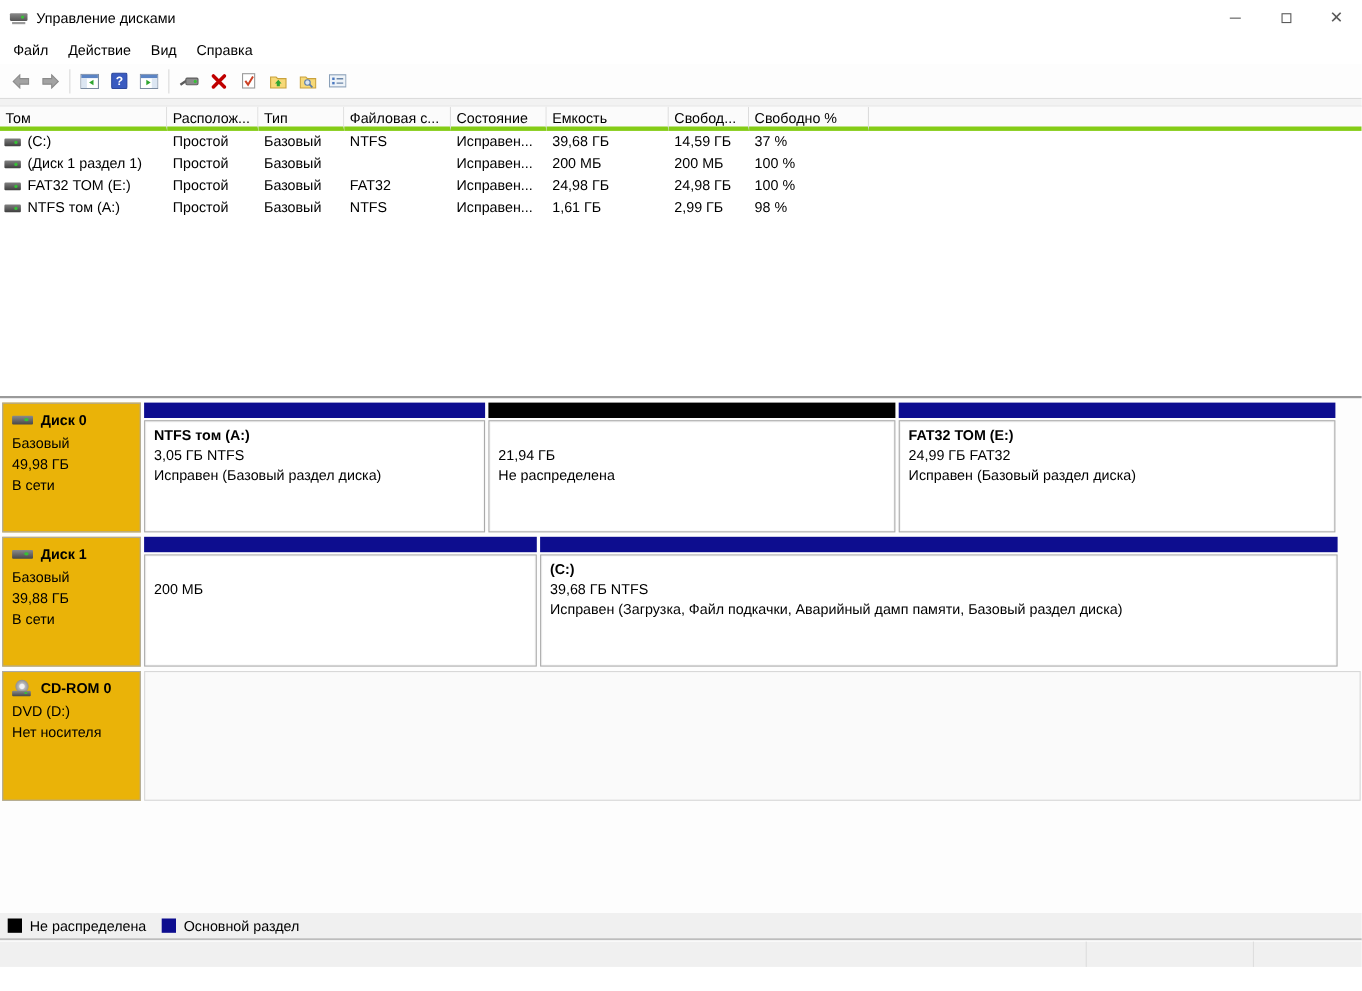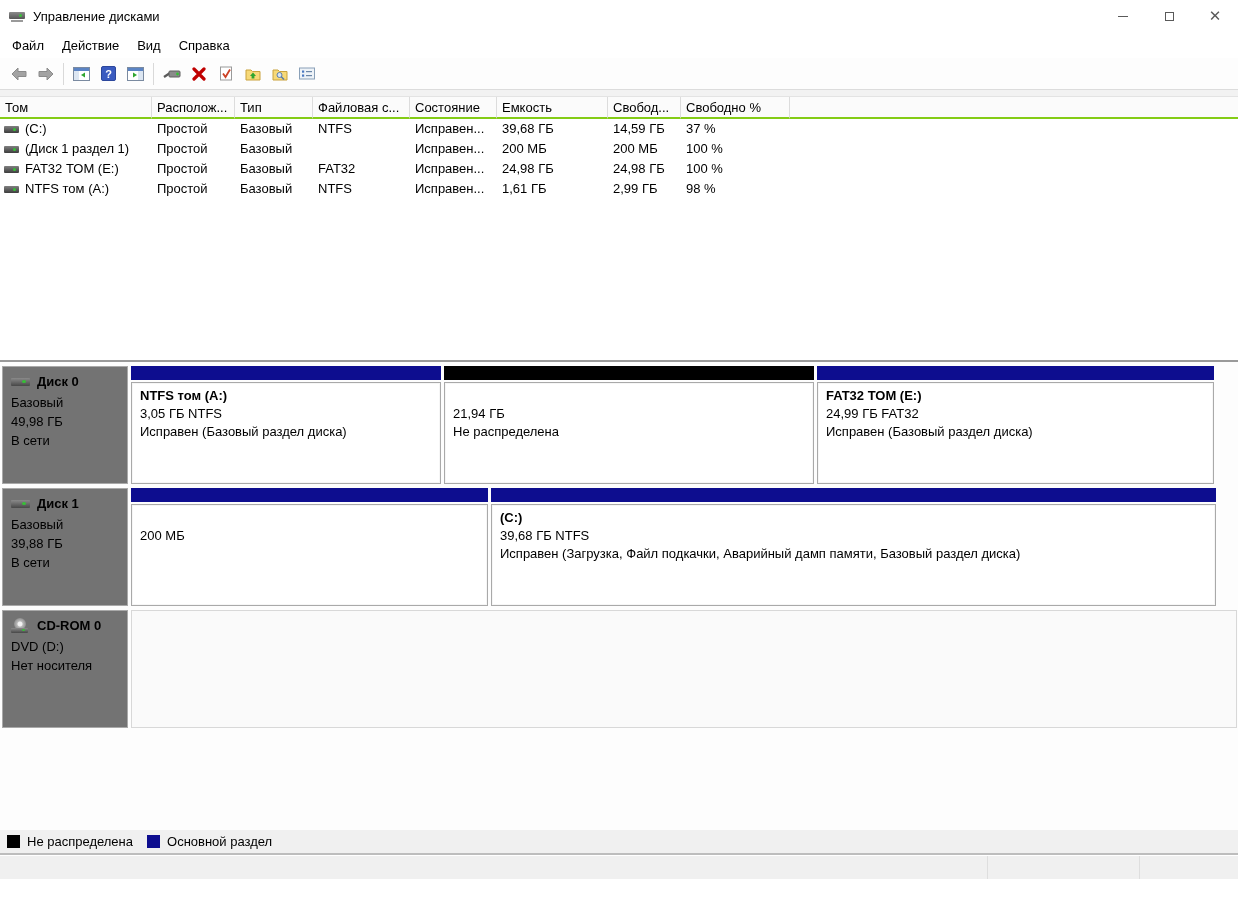--- a/index.html
+++ b/index.html
@@ -29,31 +29,31 @@
   
   .toolbar { height:32px; display:flex; align-items:center; padding-left:5px; background:#fdfdfd; border-bottom:1px solid #dcdcdc; }
   .tbtn { width:27px; height:25px; display:flex; align-items:center; justify-content:center; }
   .tsep { width:1px; height:22px; background:#d9d9d9; margin:0 4px; }
 
   .pane-strip { height:7px; background:#f2f2f2; border-bottom:1px solid #e3e3e3; }
 
   
   .vol-list { height:263px; background:#fff; overflow:hidden; }
   .vol-grid { display:grid; grid-template-columns:152px 83px 78px 97px 87px 111px 73px 109px 1fr; }
-  .vh { height:22px; line-height:21px; padding-left:5px; background:#fbfbfb; border-right:1px solid #dcdcdc; border-bottom:2px solid #84cc16; white-space:nowrap; overflow:hidden; }
+  .vh { height:22px; line-height:21px; padding-left:5px; background:#fbfbfb; border-right:1px solid #dcdcdc; border-bottom:4px solid #84cc16; white-space:nowrap; overflow:hidden; }
   .vh:last-child { border-right:none; }
   .vc { height:20px; line-height:20px; padding-left:5px; white-space:nowrap; overflow:hidden; }
   .vc.first { display:flex; align-items:center; gap:6px; padding-left:4px; }
   .drv { flex:0 0 auto; width:15px; height:7px; background:linear-gradient(#808080,#3d3d3d); border-radius:1px; position:relative; }
   .drv::after { content:""; position:absolute; right:3px; top:2px; width:3px; height:3px; background:#35c135; border-radius:50%; }
 
   
   .graphical { height:470px; background:#fdfdfd; border-top:2px solid #9a9a9a; padding:4px 1px 0 2px; }
   .disk-row { display:flex; height:118px; margin-bottom:4px; }
-  .disk-panel { flex:0 0 126px; border:1px solid #a9a9a9; background:#737373; padding:7px 4px 0 8px; }
+  .disk-panel { flex:0 0 126px; border:1px solid #a9a9a9; background:#eab308; padding:7px 4px 0 8px; }
   .disk-head { display:flex; align-items:center; gap:7px; font-weight:bold; margin-bottom:4px; white-space:nowrap; }
   .drv-big { flex:0 0 auto; width:19px; height:8px; background:linear-gradient(#8a8a8a,#474747); border-radius:1px; position:relative; }
   .drv-big::after { content:""; position:absolute; right:4px; top:2px; width:4px; height:3px; background:#35c135; border-radius:50%; }
   .cd-ico { flex:0 0 auto; position:relative; width:19px; height:15px; }
   .cd-ico .disc { position:absolute; left:3px; top:0; width:12px; height:12px; border-radius:50%; background:radial-gradient(circle at 50% 50%, #f2f2f2 0 2px, #b9b9b9 3px, #8f8f8f 6px); }
   .cd-ico .tray { position:absolute; left:0; bottom:0; width:17px; height:5px; background:linear-gradient(#8a8a8a,#474747); border-radius:1px; }
   .cd-ico .tray::after { content:""; position:absolute; right:3px; top:1px; width:3px; height:2px; background:#35c135; border-radius:50%; }
   .disk-line { line-height:19px; white-space:nowrap; }
   .parts { display:flex; gap:3px; margin-left:3px; flex:1; }
   .part { display:flex; flex-direction:column; }

